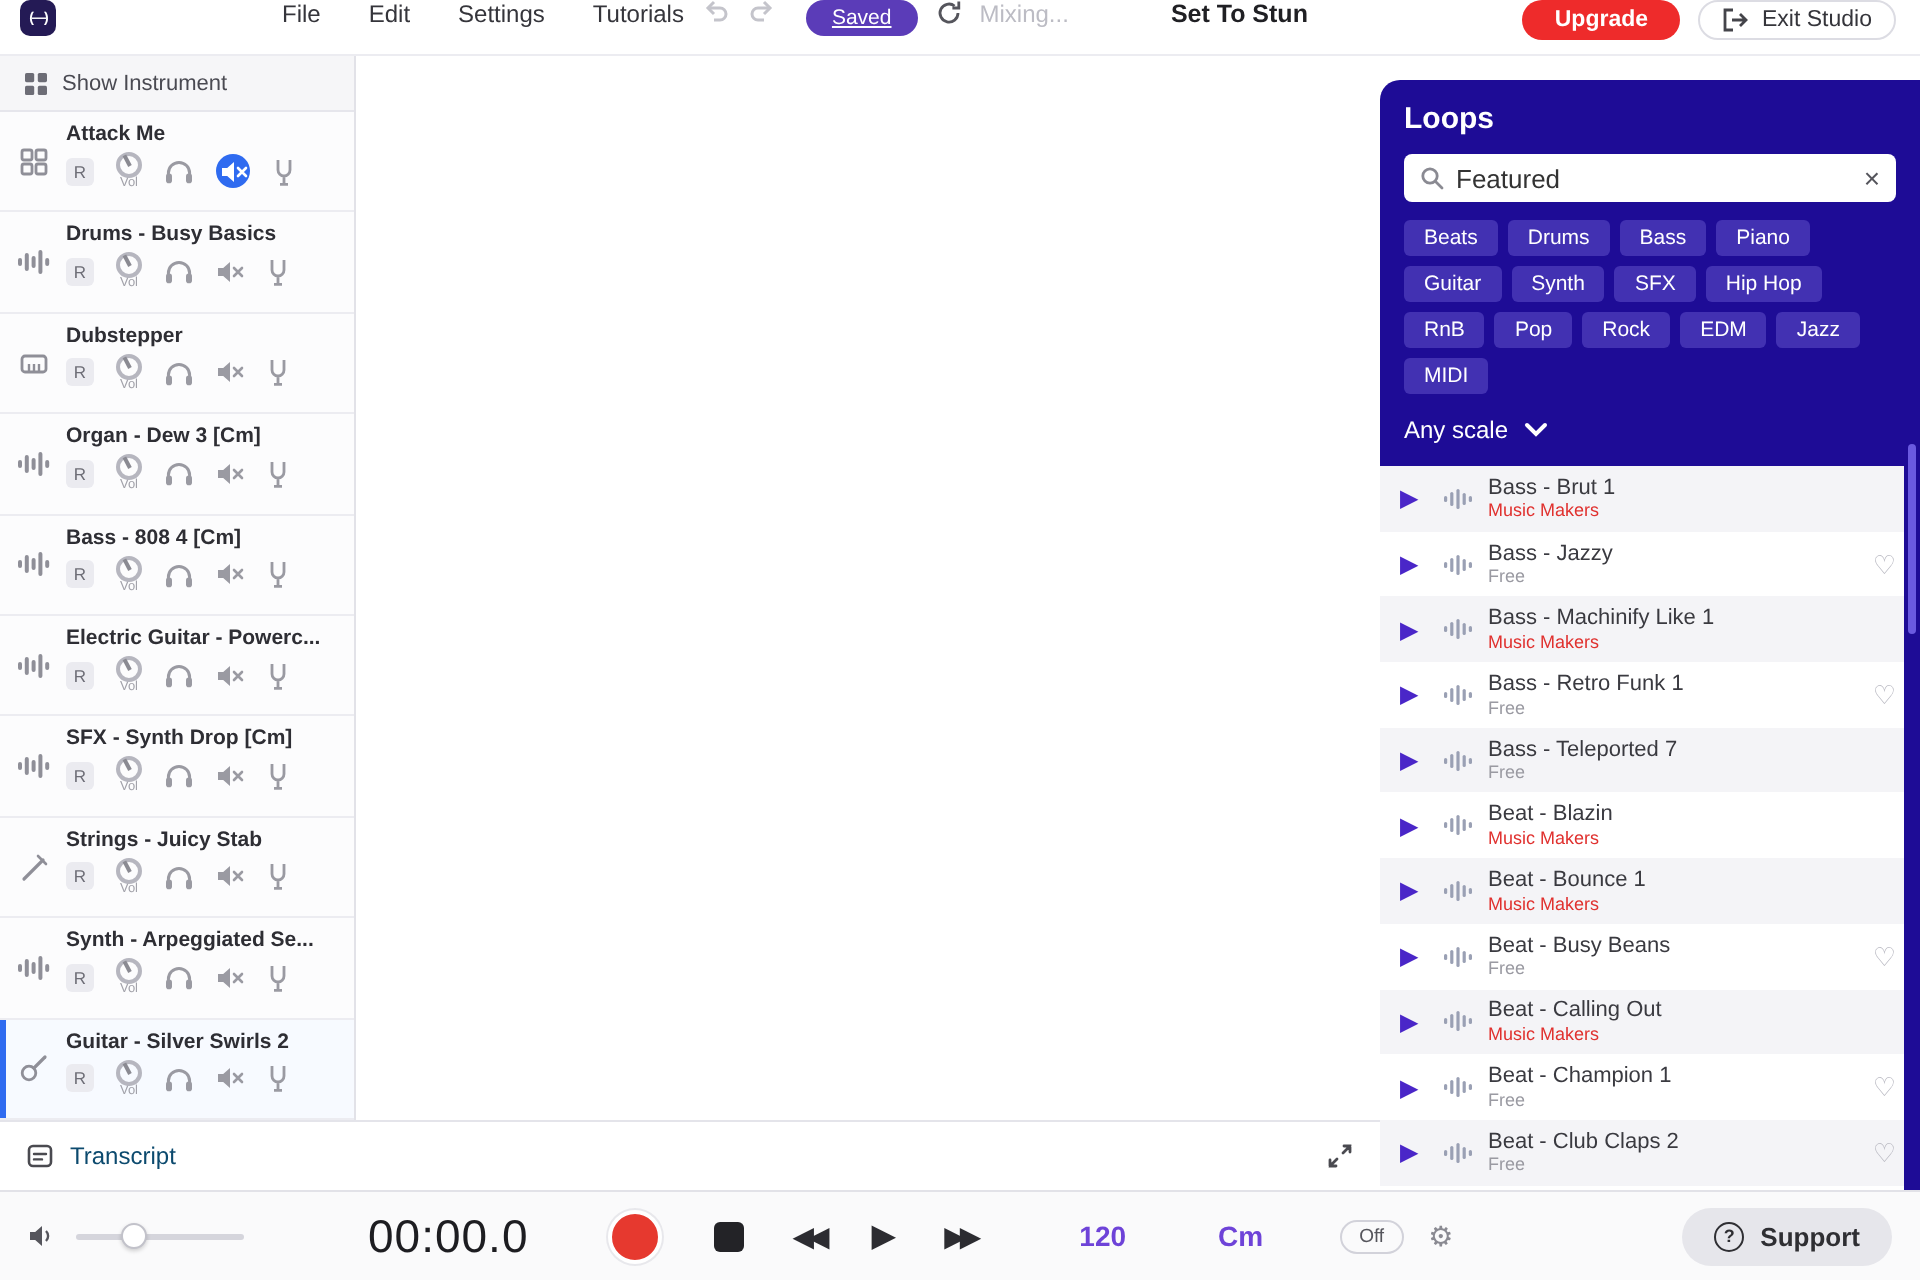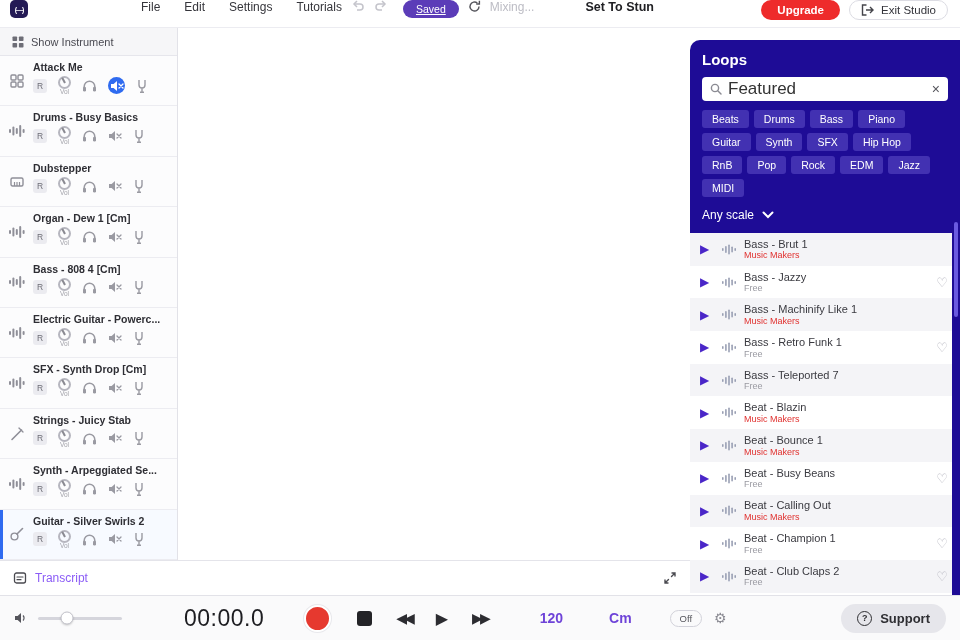--- a/index.html
+++ b/index.html
@@ -75,28 +75,28 @@
     clip-path:polygon(0 0,100% 0,100% 55%,50% 100%,0 55%);}
   .playhead-line{position:absolute;left:4px;top:22px;bottom:16px;width:2px;background:#4734c8;z-index:5;}
   .fab{position:absolute;right:7px;width:36px;height:36px;border-radius:50%;display:flex;align-items:center;justify-content:center;z-index:7;box-shadow:0 2px 5px rgba(0,0,0,.25);}
   .fab.music{top:4px;background:#5a2fd4;color:#fff;font-size:17px;}
   .fab.collab{top:56px;background:#2ea79b;}
   .hscroll{position:absolute;left:5px;bottom:6px;width:442px;height:7px;background:#c7c7d0;border-radius:4px;z-index:4;}
   .zoom-ic{position:absolute;bottom:2px;font-size:14px;color:#6b6b73;z-index:4;}
 
   
   .transcript{height:35px;flex:none;display:flex;align-items:center;gap:8px;padding:0 13px;background:#fff;border-top:1px solid #e4e4ea;}
-  .transcript-label{font-size:12px;color:#8b5cf6;}
+  .transcript-label{font-size:12px;color:#0c4a6e;}
 
   
   .loops{width:270px;flex:none;background:#fff;padding-top:12px;display:flex;flex-direction:column;position:relative;min-height:0;}
   .loops-card{background:#1e0c96;border-radius:10px 0 0 0;padding:11px 12px 9px;flex:none;}
   .loops-title{color:#fff;font-size:15px;font-weight:bold;margin-bottom:9px;}
   .search-box{background:#fff;border-radius:4px;height:24px;display:flex;align-items:center;padding:0 8px;gap:6px;}
-  .search-box input{border:none;outline:none;flex:1;font-size:17px;color:#333;background:transparent;min-width:0;}
+  .search-box input{border:none;outline:none;flex:1;font-size:13px;color:#333;background:transparent;min-width:0;}
   .s-clear{font-size:14px;color:#55555c;line-height:12px;}
   .tags{display:flex;flex-wrap:wrap;gap:5px;margin-top:9px;}
   .tag{background:#4231b2;color:#fff;font-size:10.5px;border-radius:3px;padding:3px 10px;}
   .scale-row{display:flex;align-items:center;gap:8px;color:#fff;font-size:12px;margin-top:9px;padding:2px 0;}
   .loop-list{flex:1;overflow:hidden;background:#fff;min-height:0;}
   .loop-item{height:32.7px;display:flex;align-items:center;padding:0 10px;gap:8px;}
   .loop-item.alt{background:#f4f4f7;}
   .loop-item .play{color:#4a26c8;font-size:12px;width:14px;flex:none;}
   .loop-texts{display:flex;flex-direction:column;line-height:1.15;flex:1;min-width:0;}
   .loop-name{font-size:11px;font-weight:normal;color:#3a3a40;white-space:nowrap;overflow:hidden;}
@@ -312,21 +312,21 @@
                     <g fill="#8f8f98">
                       <rect x="0" y="5" width="2" height="4" rx="1"></rect>
                       <rect x="3.4" y="2.5" width="2" height="9" rx="1"></rect>
                       <rect x="6.8" y="4" width="2" height="6" rx="1"></rect>
                       <rect x="10.2" y="1" width="2" height="12" rx="1"></rect>
                       <rect x="13.6" y="5" width="2" height="4" rx="1"></rect>
                     </g>
                   </svg>
                 </div>
                 <div class="t-body">
-                  <div class="t-name">Organ - Dew 1 [Cm]</div>
+                  <div class="t-name">Organ - Dew 3 [Cm]</div>
                   <div class="t-controls">
                     <span class="r-btn">R</span>
                     <span class="knobwrap">
                       <span class="knob"></span>
                       <span class="vol-label">Vol</span>
                     </span>
                     <span class="ctl">
                       <svg width="15" height="13" viewBox="0 0 15 13" xmlns="http://www.w3.org/2000/svg">
                         <path d="M2.2 10 V7.5 a5.3 5.3 0 0 1 10.6 0 V10" fill="none" stroke="#9a9aa2" stroke-width="1.5"></path>
                         <rect x="1" y="7.8" width="3" height="4.8" rx="1.4" fill="#9a9aa2"></rect>

